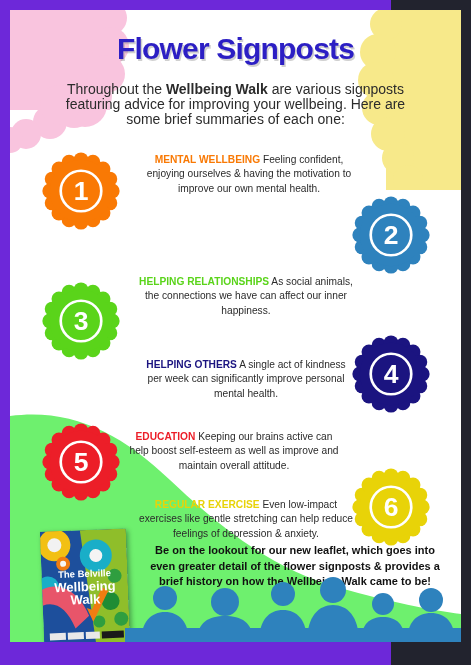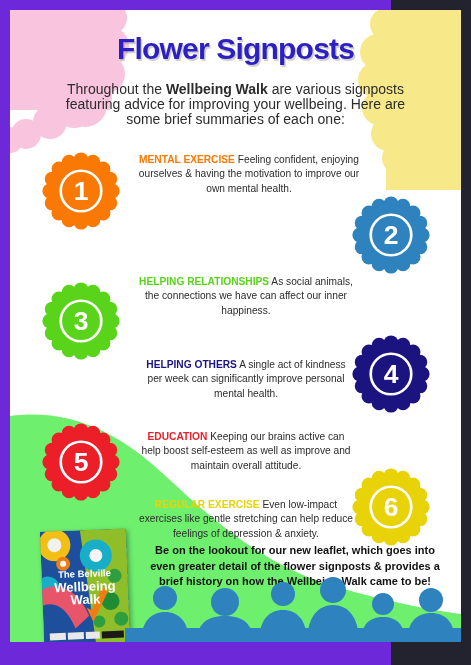--- a/index.html
+++ b/index.html
@@ -103,21 +103,21 @@
     color: #2b2b2b;
   }
   .signpost-text .lead {
     font-weight: bold;
   }
 
   #text-1 { left: 128px; top: 143px; width: 222px; }
   #text-2 { left: 128px; top: 203px; width: 206px; }
   #text-3 { left: 128px; top: 265px; width: 216px; }
   #text-4 { left: 128px; top: 348px; width: 216px; }
-  #text-5 { left: 128px; top: 420px; width: 216px; }
+  #text-5 { left: 116px; top: 420px; width: 216px; }
   #text-6 { left: 128px; top: 488px; width: 216px; }
 
   
   #leaflet {
     position: absolute;
     left: 32px;
     top: 520px;
     width: 86px;
     height: 114px;
     transform: rotate(-2.2deg);
@@ -346,21 +346,21 @@
             <circle cx="65.31" cy="13.04" r="9.5" fill="#e8d308"></circle>
             <circle cx="78.28" cy="21.72" r="9.5" fill="#e8d308"></circle>
             <circle cx="86.96" cy="34.69" r="9.5" fill="#e8d308"></circle>
           </g>
         <circle cx="50" cy="50" r="40" fill="#e8d308"></circle>
         <circle cx="50" cy="50" r="26" fill="none" stroke="#ffffff" stroke-width="3.4"></circle>
         <text x="50" y="50" text-anchor="middle" dominant-baseline="central" font-family="Liberation Sans, sans-serif" font-size="34" font-weight="bold" fill="#ffffff">6</text>
       </svg>
     </div>
 
-    <div class="signpost-text" id="text-1"><span class="lead" style="color: rgb(249, 121, 4);">MENTAL EXERCISE</span><span> Feeling confident, enjoying ourselves &amp; having the motivation to improve our own mental health.</span></div>
+    <div class="signpost-text" id="text-1"><span class="lead" style="color: rgb(249, 121, 4);">MENTAL WELLBEING</span><span> Feeling confident, enjoying ourselves &amp; having the motivation to improve our own mental health.</span></div>
 
 
     <div class="signpost-text" id="text-3"><span class="lead" style="color: rgb(90, 212, 26);">HELPING RELATIONSHIPS</span><span> As social animals, the connections we have can affect our inner happiness.</span></div>
 
     <div class="signpost-text" id="text-4"><span class="lead" style="color: rgb(27, 20, 128);">HELPING OTHERS</span><span> A single act of kindness per week can significantly improve personal mental health.</span></div>
 
     <div class="signpost-text" id="text-5"><span class="lead" style="color: rgb(236, 30, 40);">EDUCATION</span><span> Keeping our brains active can help boost self-esteem as well as improve and maintain overall attitude.</span></div>
 
     <div class="signpost-text" id="text-6"><span class="lead" style="color: rgb(232, 211, 8);">REGULAR EXERCISE</span><span> Even low-impact exercises like gentle stretching can help reduce feelings of depression &amp; anxiety.</span></div>
 

